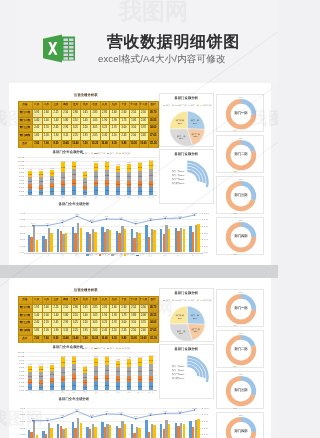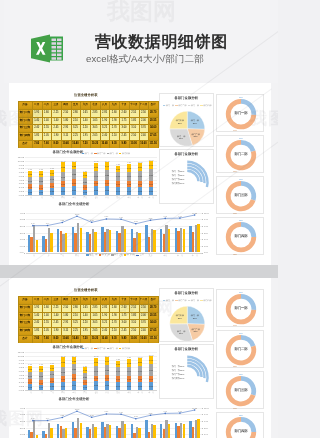--- a/index.html
+++ b/index.html
@@ -1,21 +1,21 @@
 <!DOCTYPE html>
 <html><head>
 <meta charset="utf-8">
 <style>
   html,body{margin:0;padding:0;}
   body{width:278px;height:438px;overflow:hidden;background:#f1f1f3;
        font-family:"Liberation Sans",sans-serif;}
   .root{position:relative;width:278px;height:438px;overflow:hidden;background:#f2f2f4;}
 
   
-  .header{position:absolute;left:4px;top:0;width:278px;height:83px;background:#f3f3f5;}
+  .header{position:absolute;left:16px;top:0;width:278px;height:83px;background:#f3f3f5;}
   .wm-top{position:absolute;left:103px;top:-2px;font-size:23px;font-weight:bold;
           color:#e9e9eb;letter-spacing:0px;line-height:26px;white-space:nowrap;}
   .xls-icon{position:absolute;left:24px;top:30px;width:37px;height:37px;}
   .h-title{position:absolute;left:91px;top:33px;font-size:16px;font-weight:bold;
            color:#2f2f2f;letter-spacing:0.6px;line-height:18px;white-space:nowrap;}
   .h-sub{position:absolute;left:82px;top:53px;font-size:9.6px;color:#636363;
          line-height:11px;white-space:nowrap;letter-spacing:0.1px;}
 
   
   .page{position:absolute;left:9px;width:262px;background:#fff;overflow:hidden;}
@@ -80,21 +80,21 @@
         <rect x="47" y="39.5" width="9" height="5"></rect>
           <rect x="58" y="39.5" width="9" height="5"></rect>
         <rect x="47" y="47" width="9" height="5"></rect>
           <rect x="58" y="47" width="9" height="5"></rect>
         <rect x="47" y="54.5" width="9" height="5"></rect>
           <rect x="58" y="54.5" width="9" height="5"></rect>
       </g>
       <path d="M16.5 24 L22 24 L25.6 31.5 L29.3 24 L34.6 24 L28.3 36.5 L35 49.5 L29.4 49.5 L25.4 41.3 L21.4 49.5 L16 49.5 L22.7 36.5 Z" fill="#ffffff"></path>
     </svg>
     <div class="h-title">营收数据明细饼图</div>
-    <div class="h-sub">excel格式/A4大小/部门二部</div>
+    <div class="h-sub">excel格式/A4大小/内容可修改</div>
   </div>
 
   <div id="pages">
       <div class="page" style="top:83px;height:182px;">
         <div class="tbl-title" style="left:46.8px;top:11.4px;width:60px;">注营业绩分析表</div>
         <div class="tbl" style="left:9px;top:18px;width:140px;height:46.980000000000004px;">
           <div class="cell hd" style="left:0px;top:0px;width:13.8px;height:7.83px;">月份</div>
           <div class="cell hd" style="left:13.8px;top:0px;width:9.707692307692309px;height:7.83px;">一月</div>
           <div class="cell hd" style="left:23.50769230769231px;top:0px;width:9.707692307692312px;height:7.83px;">二月</div>
           <div class="cell hd" style="left:33.21538461538462px;top:0px;width:9.707692307692312px;height:7.83px;">三月</div>

